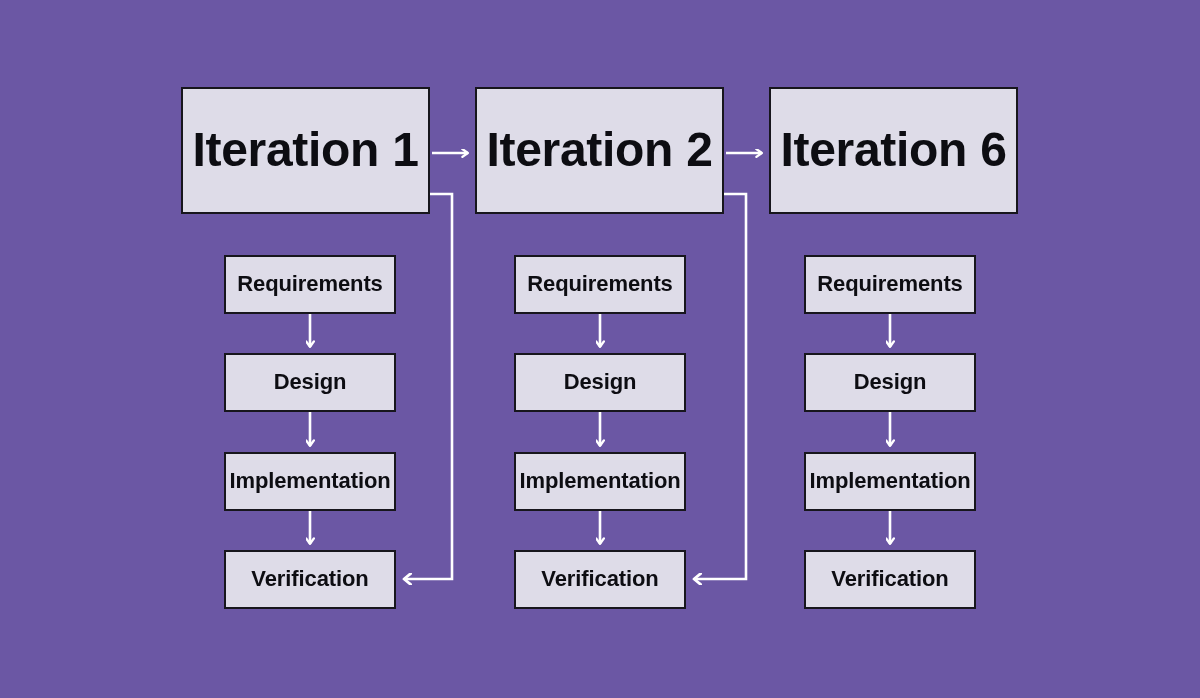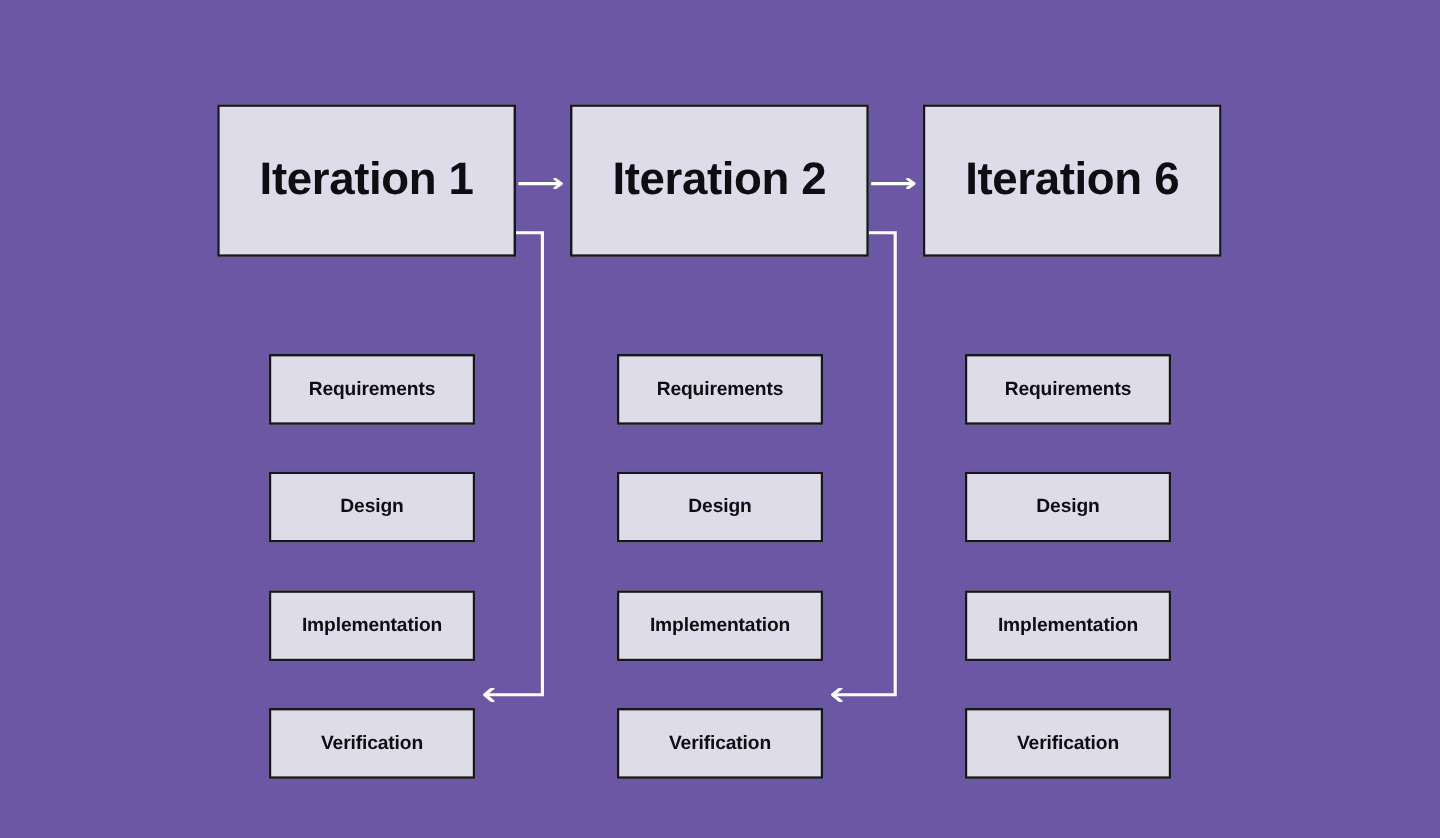--- a/index.html
+++ b/index.html
@@ -33,29 +33,28 @@
     background: #dedce8;
     border: 2px solid #17161c;
     display: flex;
     align-items: center;
     justify-content: center;
     color: #0d0d12;
     text-align: center;
     line-height: 1.1;
   }
   .iteration-node {
-    font-size: 38px;
+    font-size: 48px;
     font-weight: bold;
     letter-spacing: -0.3px;
   }
   .phase-node {
-    font-size: 16px;
+    font-size: 22px;
     font-weight: bold;
     letter-spacing: -0.1px;
-    margin-top: 40px;
   }
 </style>
 </head>
 <body>
 
 <div id="canvas">
 
   <svg id="wires" viewBox="0 0 1200 698" xmlns="http://www.w3.org/2000/svg">
     <defs>
       <marker id="ah-down" markerWidth="9" markerHeight="9" refX="4.5" refY="7.2" orient="0" markerUnits="userSpaceOnUse">

